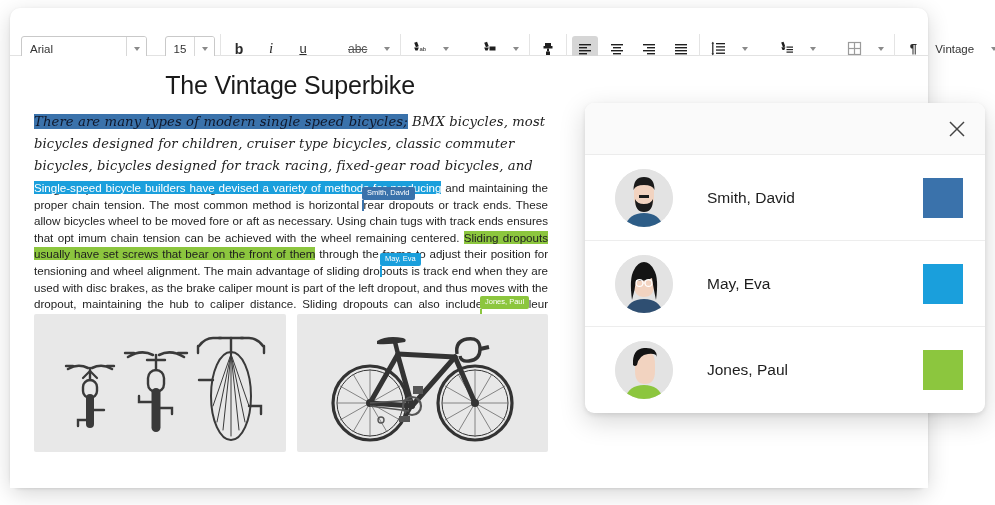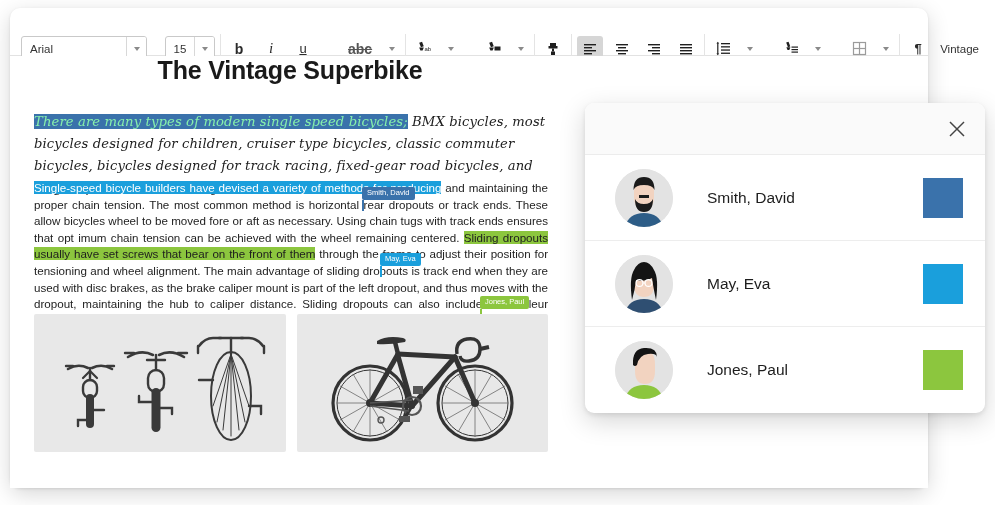--- a/index.html
+++ b/index.html
@@ -92,23 +92,23 @@
   .tb-btn svg { display: block; }
 
   .colorbar { position: absolute; left: 4px; bottom: 3px; width: 18px; height: 3px; background: #222; }
 
   .style-label { font-size: 11.5px; color: #333; padding: 0 6px 0 3px; }
 
   
   #document { position: absolute; left: 0; top: 48px; width: 918px; height: 432px; background: #fff; }
 
   #doc-title {
-    position: absolute; left: 0; top: 0; width: 560px;
+    position: absolute; left: 0; top: 15px; width: 560px;
     text-align: center;
-    font-size: 25px; font-weight: bold; color: #1a1a1a;
+    font-size: 25px; font-weight: normal; color: #1a1a1a;
     letter-spacing: -0.2px;
   }
 
   .para {
     position: absolute;
     left: 24px;
     width: 514px;
     color: #1d1d1d;
   }
   #para-1 {
@@ -119,21 +119,21 @@
     line-height: 22px;
     letter-spacing: 0.1px;
   }
   #para-2 {
     top: 124px;
     font-size: 11.6px;
     line-height: 16.6px;
     text-align: justify;
   }
 
-  .hl-blue   { background: #3a72ab; color: #86efac; }
+  .hl-blue   { background: #3a72ab; color: #0f172a; }
   .hl-cyan   { background: #1a9fdc; color: #ffffff; }
   .hl-green  { background: #8cc63e; color: #1d1d1d; }
 
   
   .flag {
     position: absolute;
     font-size: 7.5px;
     color: #fff;
     padding: 2px 5px 3px 5px;
     border-radius: 2px;
@@ -226,21 +226,21 @@
       <div class="tb-btn" style="font-weight:bold;font-size:14px;">
         <span>b</span>
       </div>
       <div class="tb-btn" style="font-style:italic;font-family:'Liberation Serif',serif;font-size:15px;">
         <span>i</span>
       </div>
       <div class="tb-btn" style="text-decoration:underline;font-size:13px;">
         <span>u</span>
       </div>
       <div style="width:14px"></div>
-      <div class="tb-btn wide" style="text-decoration:line-through;font-size:14px;color:#555;font-weight:bold;">
+      <div class="tb-btn wide" style="text-decoration:line-through;font-size:12px;color:#555;">
         <span>abc</span>
       </div>
       <div class="mini-caret">
           <i class="caret"></i>
         </div>
     </div>
 
     <div class="tb-group">
       <div class="tb-btn">
         <svg width="18" height="18" viewBox="0 0 18 18" aria-hidden="true">

